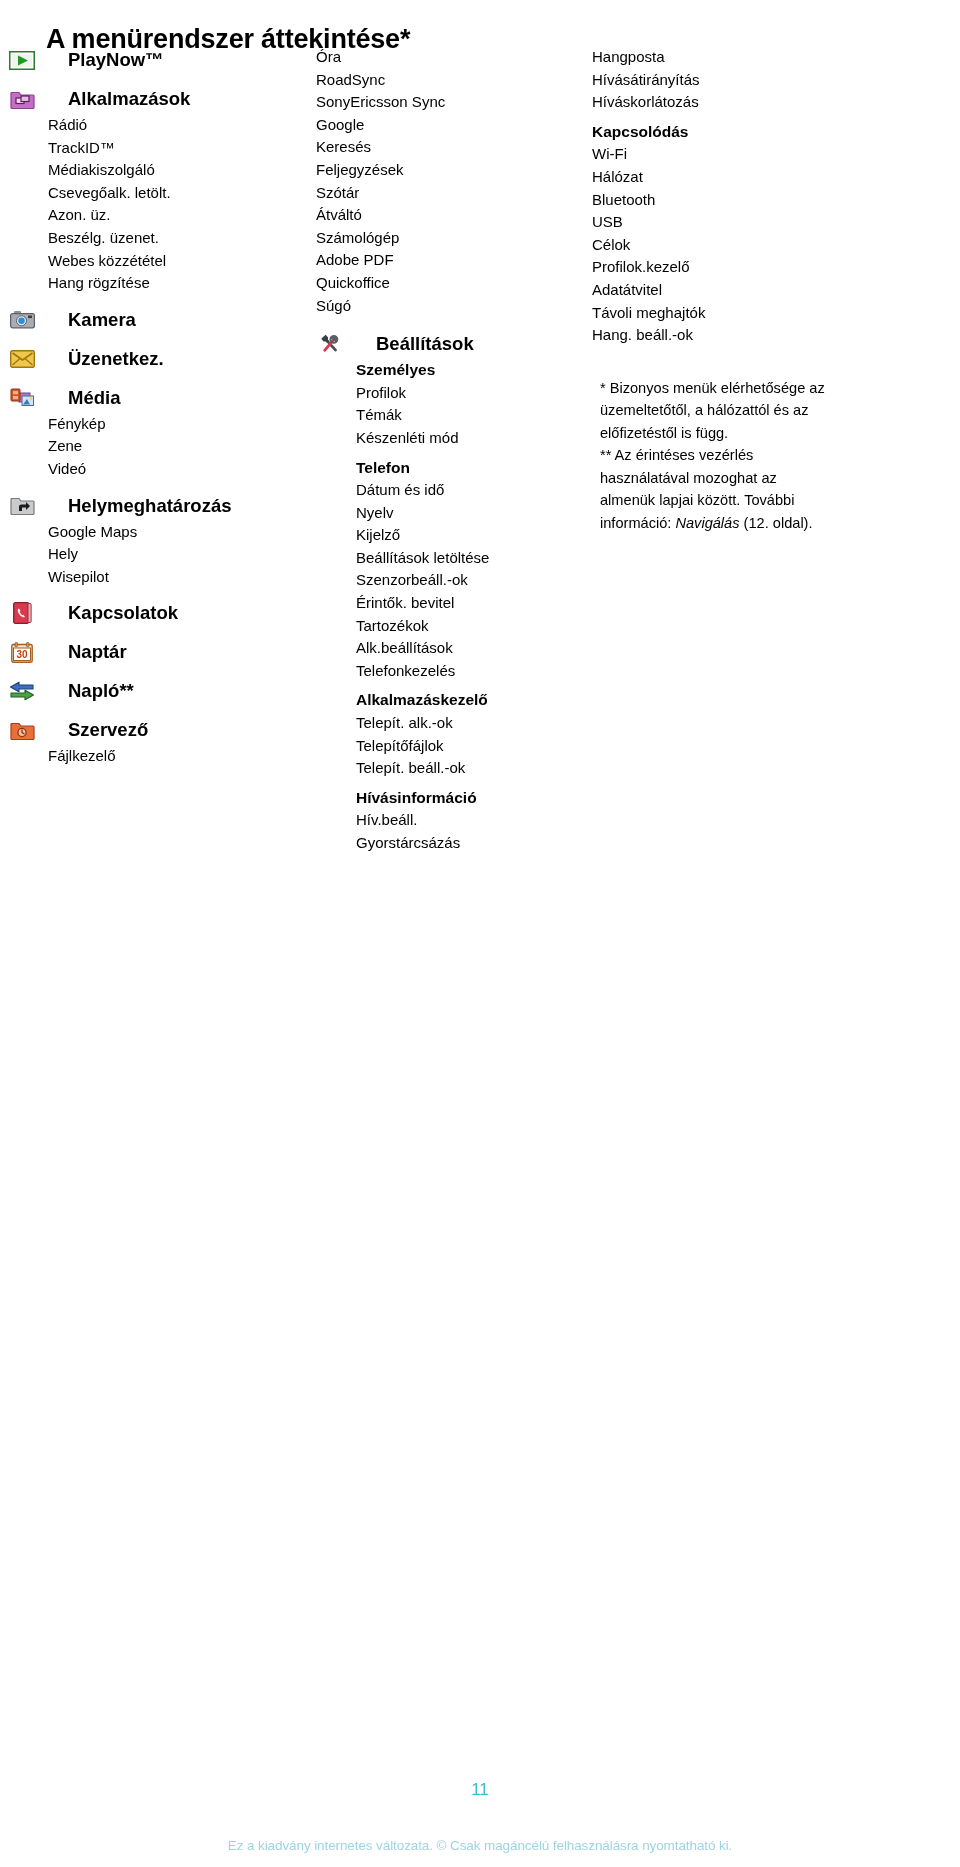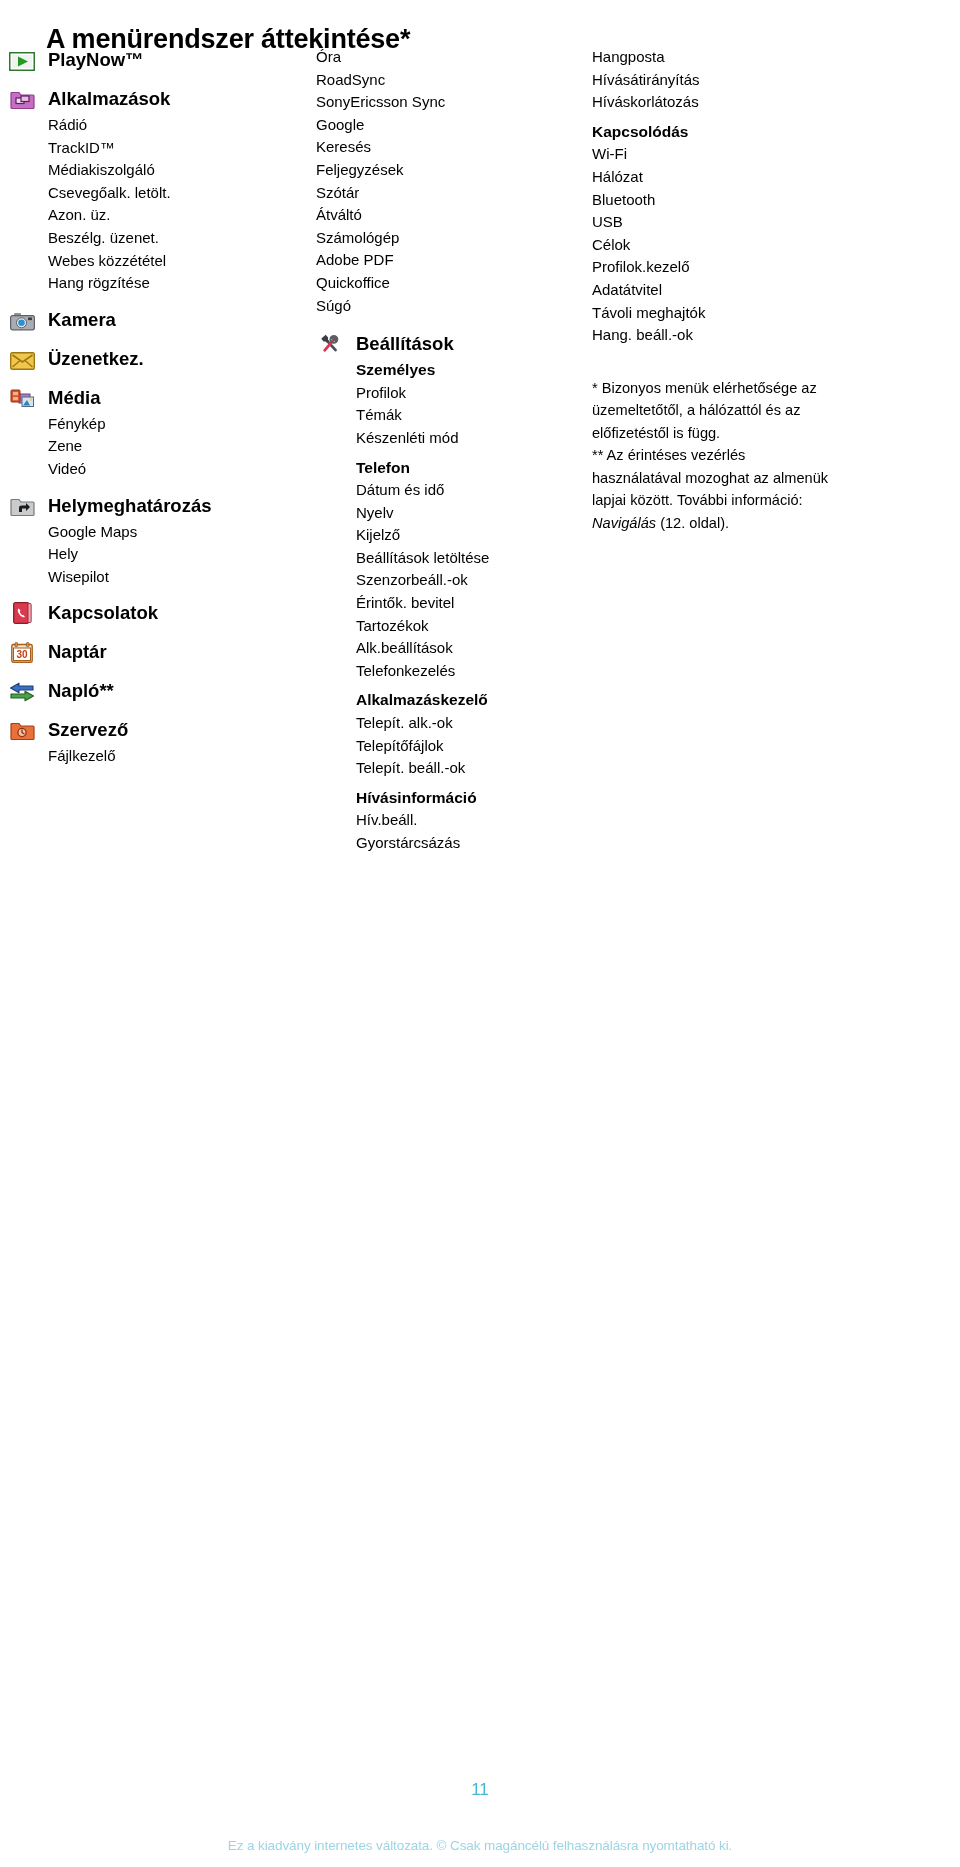--- a/index.html
+++ b/index.html
@@ -54,28 +54,29 @@
   
   .group {
     position: relative;
     margin-bottom: 11px;
   }
   .group-head {
     display: flex;
     align-items: center;
     height: 28px;
     margin-bottom: 1px;
+    gap: 20px;
   }
   .group-icon {
     width: 28px;
     height: 22px;
     margin-right: 12px;
     flex: 0 0 28px;
     display: flex;
-    align-items: flex-end;
+    align-items: center;
     justify-content: center;
   }
   .group-icon svg { display: block; }
   .group-title {
     font-size: 18.5px;
     font-weight: bold;
     line-height: 22px;
     white-space: nowrap;
   }
   .child {
@@ -106,21 +107,21 @@
   
   .settings-body { padding-left: 40px; }
 
   
   .footnotes {
     margin-top: 30px;
     font-size: 14.6px;
     line-height: 22.5px;
     width: 238px;
   }
-  .footnote { margin: 0 0 0 0; }
+  .footnote { margin: 0 0 0 8px; }
   .footnote i { font-style: italic; }
 
   
   .page-number {
     position: absolute;
     left: 0;
     top: 1780px;
     width: 960px;
     text-align: center;
     font-size: 17px;

